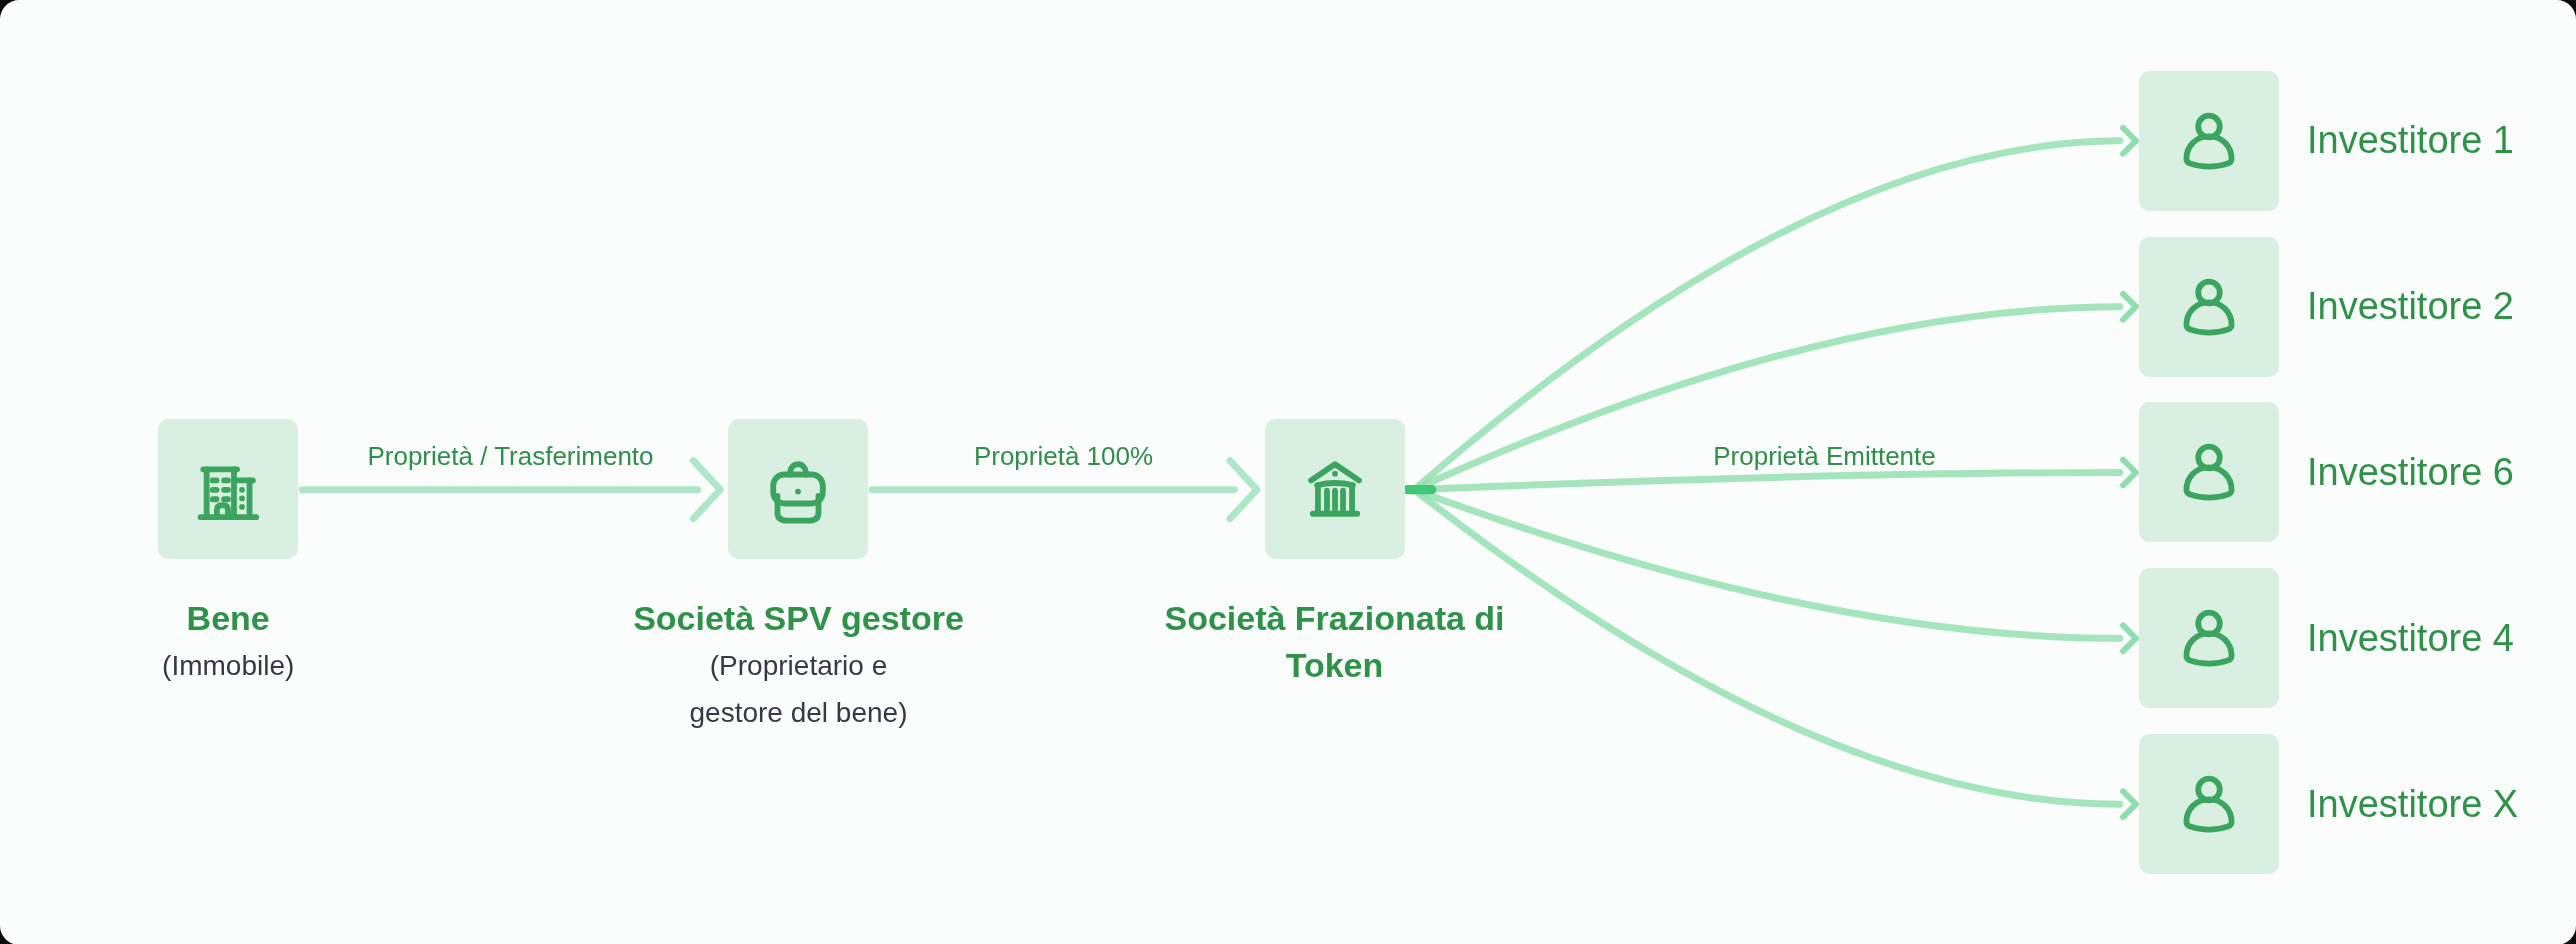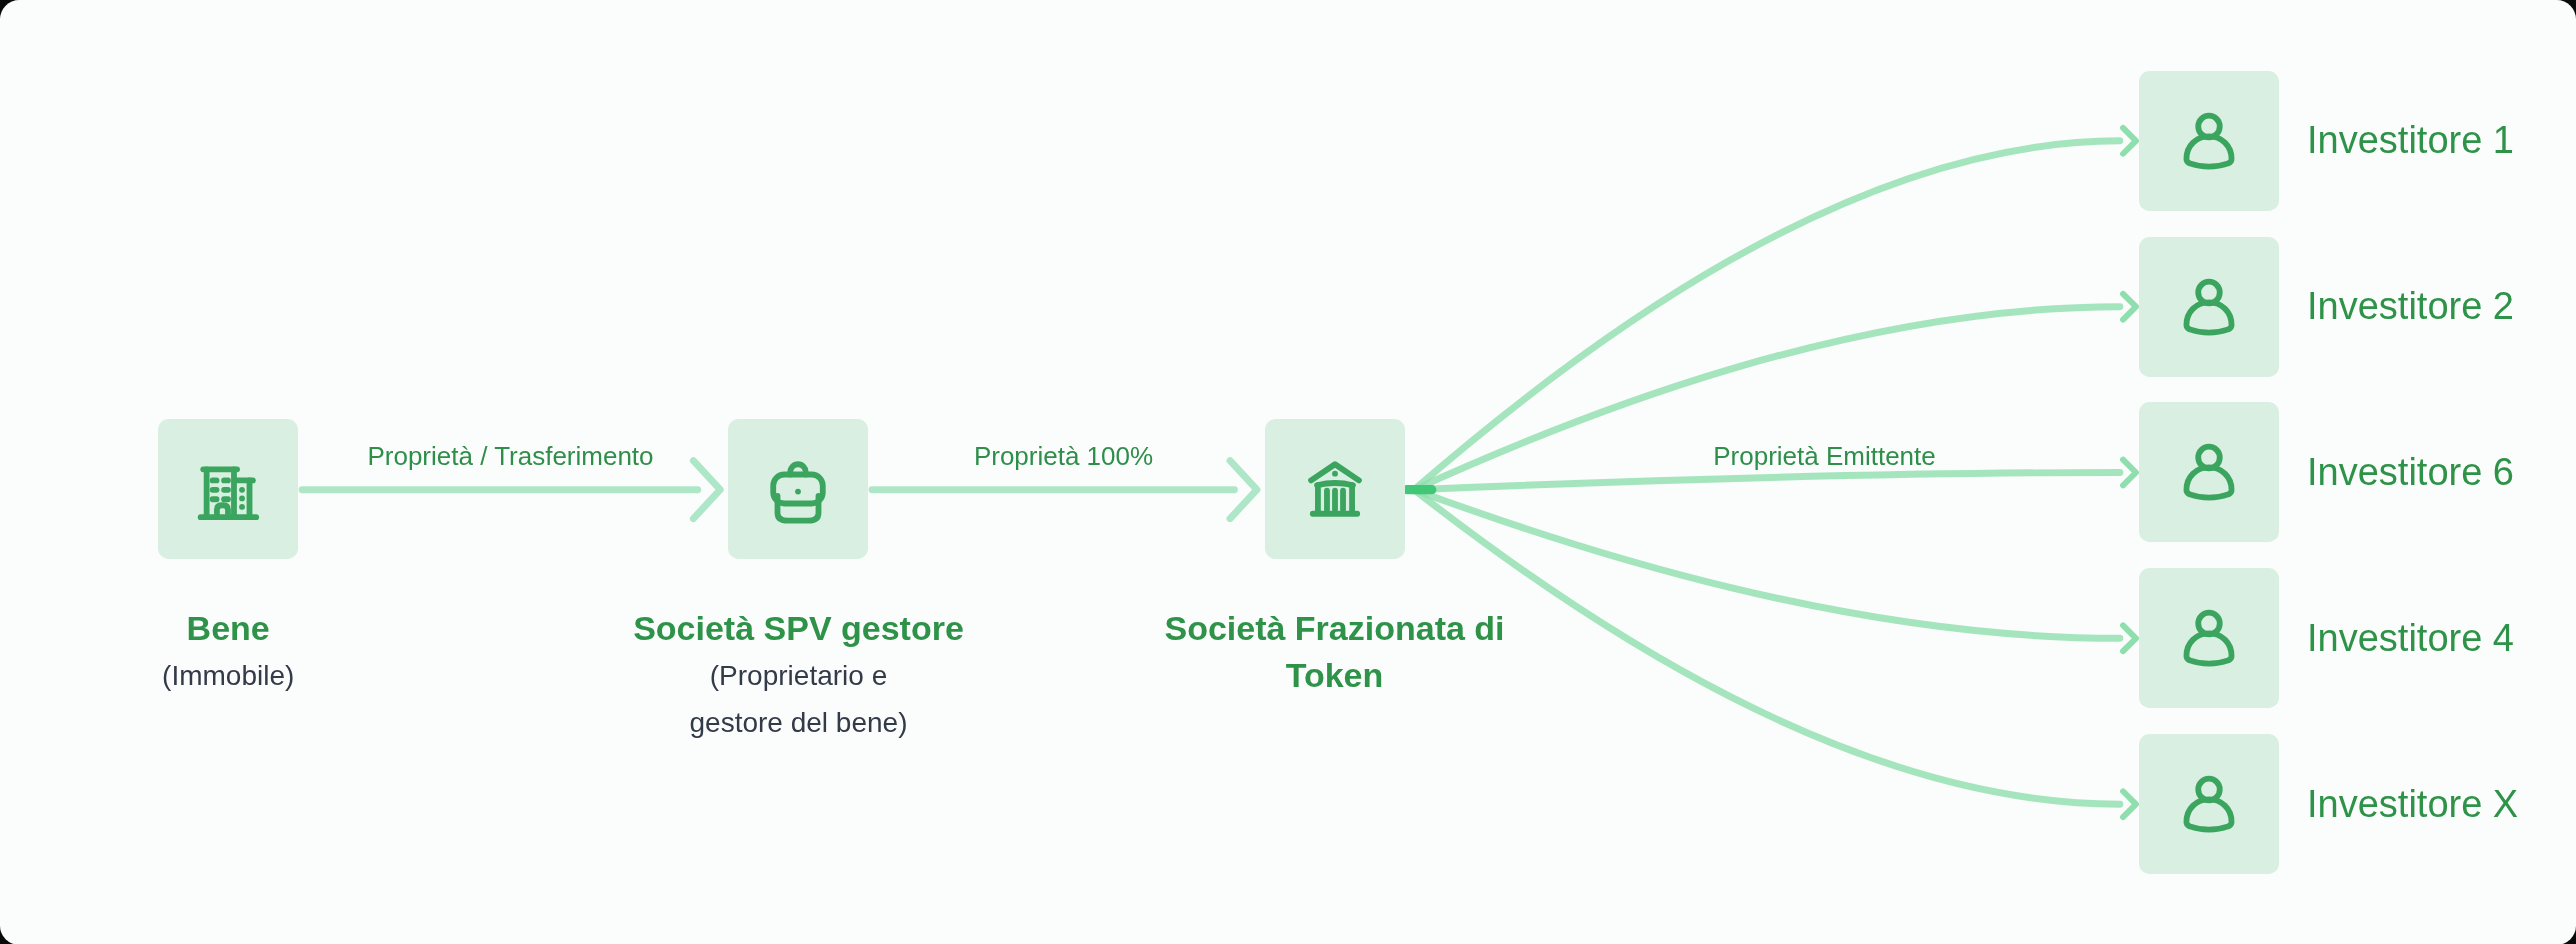--- a/index.html
+++ b/index.html
@@ -10,21 +10,21 @@
   }
   .arrow-layer { position:absolute; left:0; top:0; width:2576px; height:945px; }
   .node-box {
     position:absolute; width:140px; height:140px;
     background:#d8efe1; border-radius:10.7px;
     display:flex; align-items:center; justify-content:center;
   }
   .node-box svg { width:82px; height:82px; }
   .icon-stroke { fill:none; stroke:#3ba55f; stroke-width:3.4; stroke-linecap:round; stroke-linejoin:round; }
   .node-label { position:absolute; width:451px; text-align:center; }
-  .node-title { font-size:34px; font-weight:700; color:#2e9348; line-height:47px; white-space:pre-line;margin-top:10px; }
+  .node-title { font-size:34px; font-weight:700; color:#2e9348; line-height:47px; white-space:pre-line; }
   .node-sub   { font-size:28px; font-weight:400; color:#333a48; line-height:47px; white-space:pre-line; }
   .edge-label {
     position:absolute; width:483px; text-align:center;
     font-size:26px; font-weight:400; color:#2e8f4a; line-height:38px;
   }
   .inv-label {
     position:absolute; left:2307px; font-size:38px; font-weight:400;
     color:#2e9348; line-height:36px; white-space:nowrap;
   }
   .b1 { left:158px;  top:419px; }

